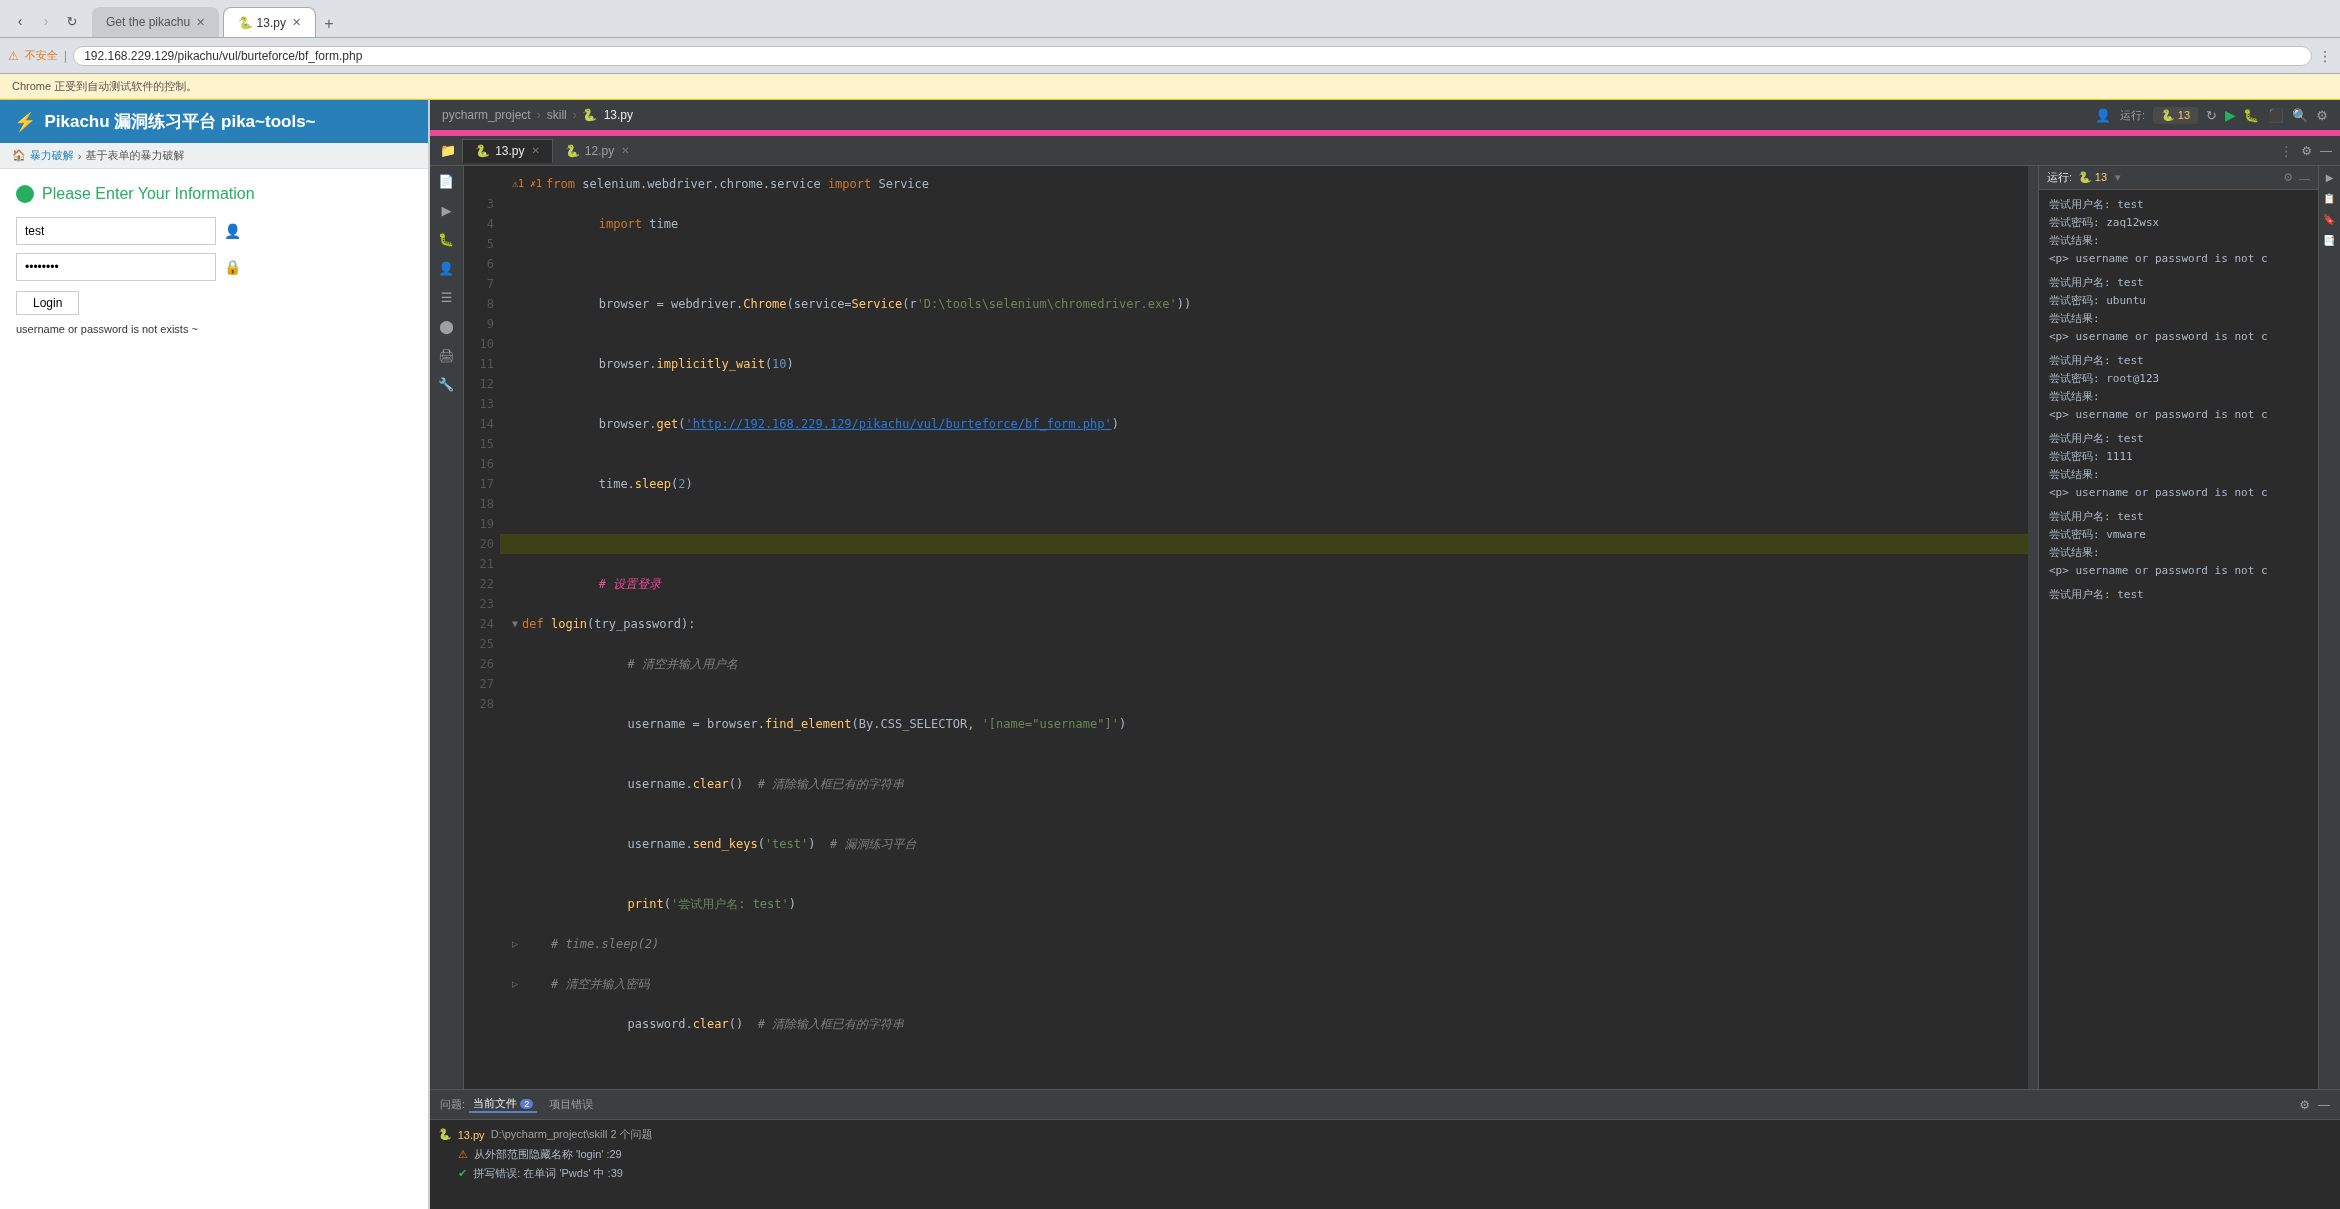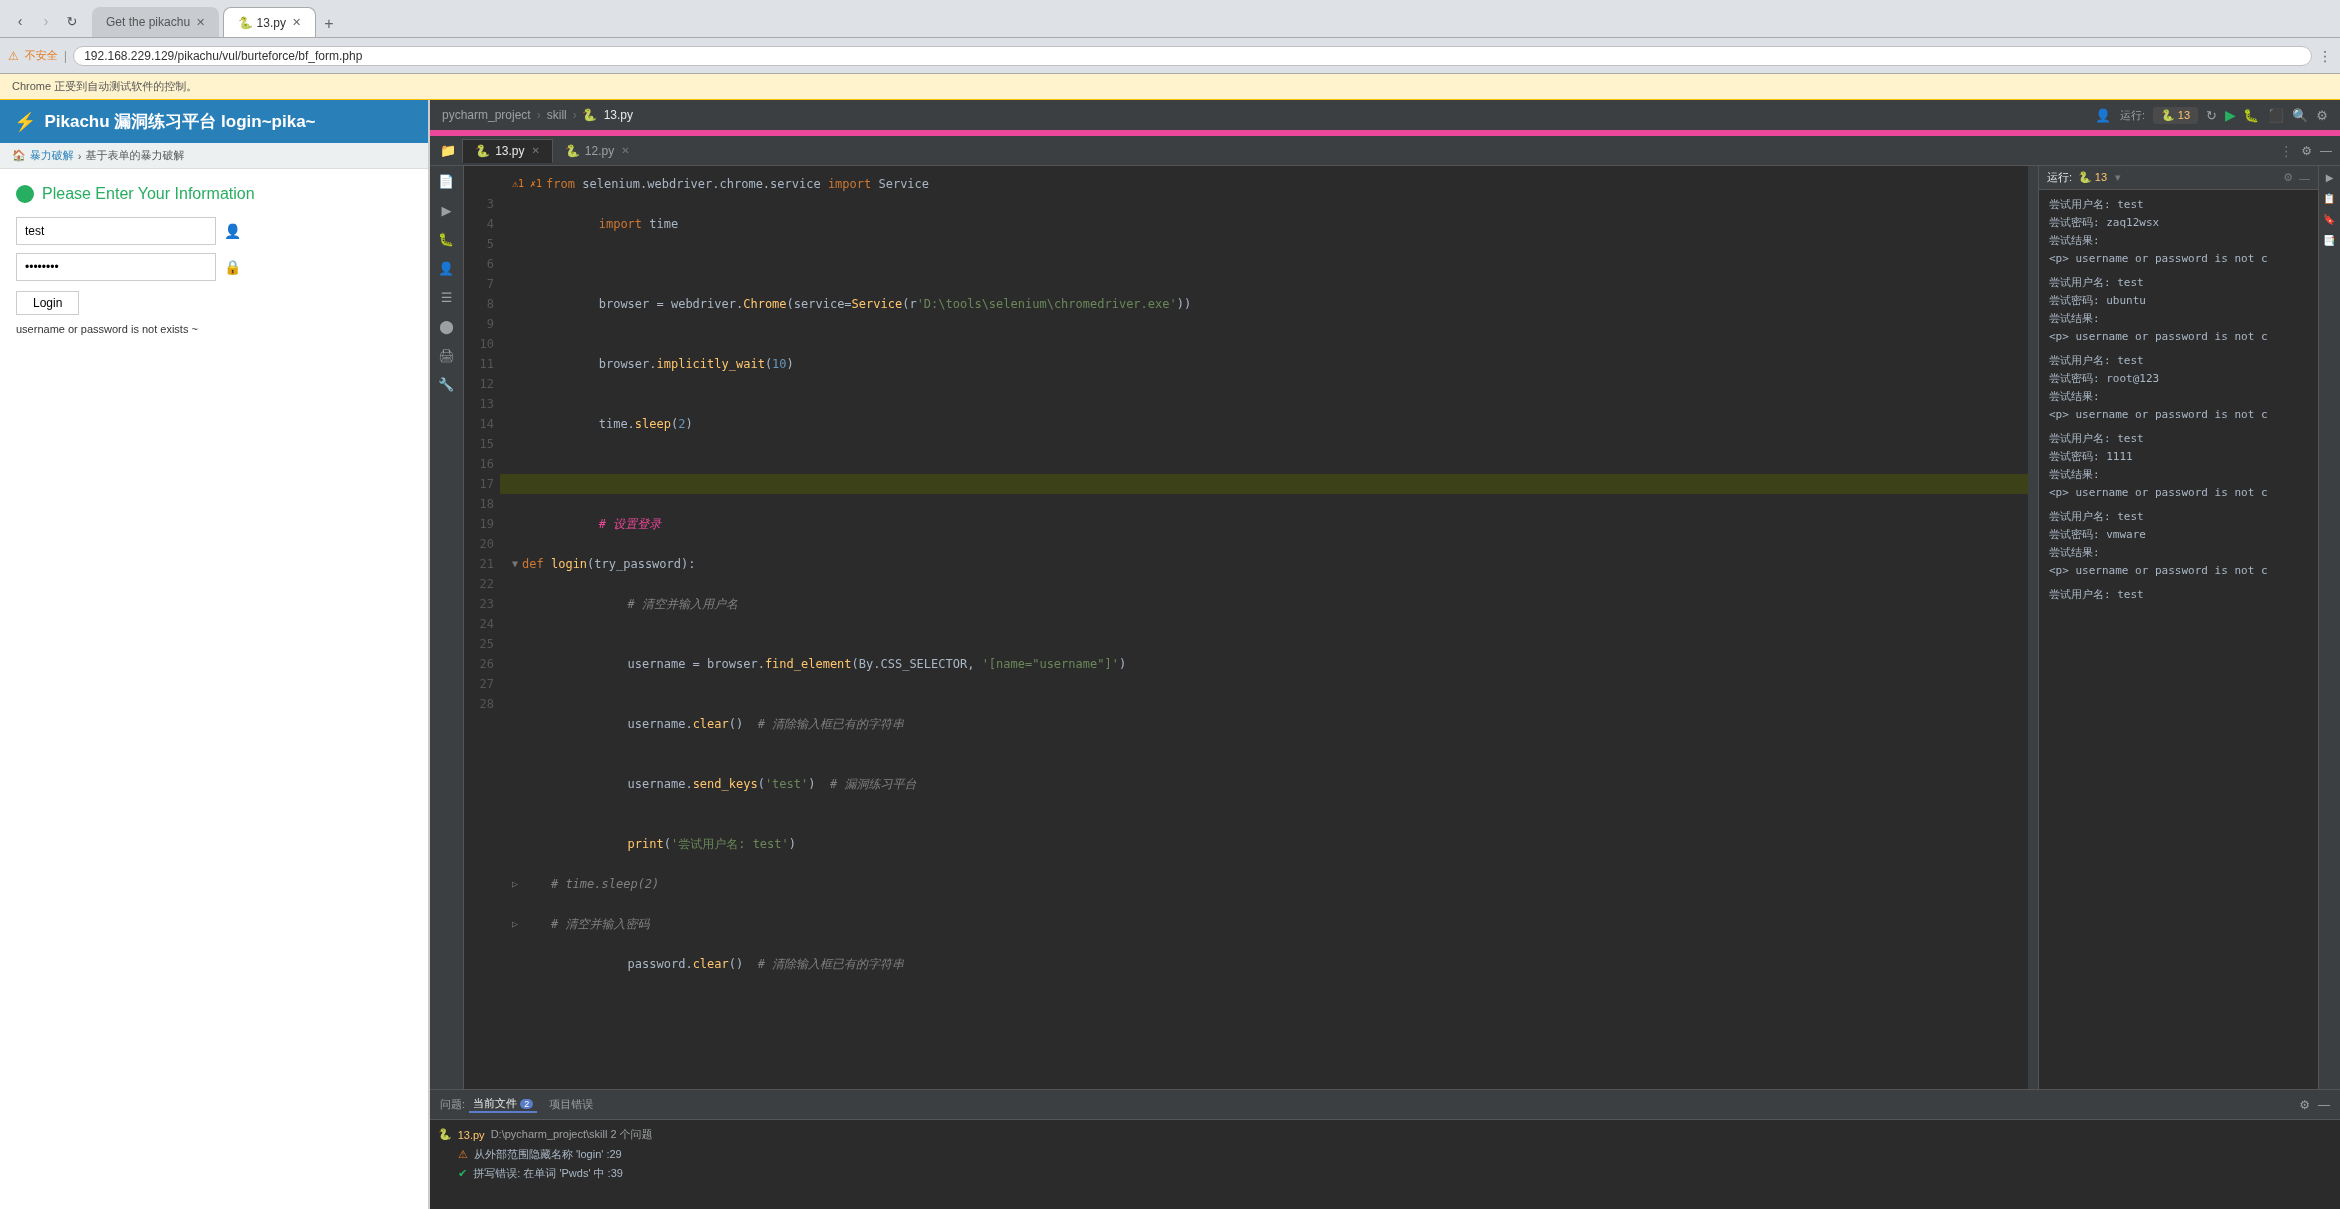--- a/index.html
+++ b/index.html
@@ -37,21 +37,21 @@
   <span>Chrome 正受到自动测试软件的控制。</span>
 </div>
 
 <div style="display:flex; flex:1; overflow:hidden;">
 
   <div style="width:430px; min-width:430px; border-right:2px solid #ccc; display:flex; flex-direction:column; background:#fff; overflow:hidden;">
 
     <div style="background:#2980b9; color:white; padding:10px 14px;">
       <div style="font-size:17px; font-weight:bold; display:flex; align-items:center; gap:8px;">
         <span style="font-size:18px;">⚡</span>
-        <span>Pikachu 漏洞练习平台 login~pika~</span>
+        <span>Pikachu 漏洞练习平台 pika~tools~</span>
       </div>
     </div>
 
     <div style="background:#ecf0f1; padding:5px 12px; border-bottom:1px solid #ddd; font-size:11px; color:#555; display:flex; align-items:center; gap:4px;">
       <span style="font-size:11px;">🏠</span>
       <span style="color:#2980b9; cursor:pointer;">暴力破解</span>
       <span>›</span>
       <span>基于表单的暴力破解</span>
     </div>
 
@@ -178,20 +178,23 @@
           <div style="padding:0 12px; min-height:20px;">&nbsp;</div>
 
           <div style="padding:0 12px; min-height:20px; white-space:pre;">
             <span style="color:#a9b7c6;">browser = webdriver.</span><span style="color:#ffc66d;">Chrome</span><span style="color:#a9b7c6;">(service=</span><span style="color:#ffc66d;">Service</span><span style="color:#a9b7c6;">(r</span><span style="color:#6a8759;">'D:\tools\selenium\chromedriver.exe'</span><span style="color:#a9b7c6;">))</span>
           </div>
 
           <div style="padding:0 12px; min-height:20px; white-space:pre;">
             <span style="color:#a9b7c6;">browser.</span><span style="color:#ffc66d;">implicitly_wait</span><span style="color:#a9b7c6;">(</span><span style="color:#6897bb;">10</span><span style="color:#a9b7c6;">)</span>
           </div>
 
+          <div style="padding:0 12px; min-height:20px; white-space:pre;">
+            <span style="color:#a9b7c6;">browser.</span><span style="color:#ffc66d;">get</span><span style="color:#a9b7c6;">(</span><span style="color:#287bde; text-decoration:underline;">'http://192.168.229.129/pikachu/vul/burteforce/bf_form.php'</span><span style="color:#a9b7c6;">)</span>
+          </div>
 
           <div style="padding:0 12px; min-height:20px; white-space:pre;">
             <span style="color:#a9b7c6;">time.</span><span style="color:#ffc66d;">sleep</span><span style="color:#a9b7c6;">(</span><span style="color:#6897bb;">2</span><span style="color:#a9b7c6;">)</span>
           </div>
 
           <div style="padding:0 12px; min-height:20px;">&nbsp;</div>
 
           <div style="padding:0 12px; min-height:20px; background:#3d4117;">&nbsp;</div>
 
           <div style="padding:0 12px; min-height:20px; white-space:pre;">

